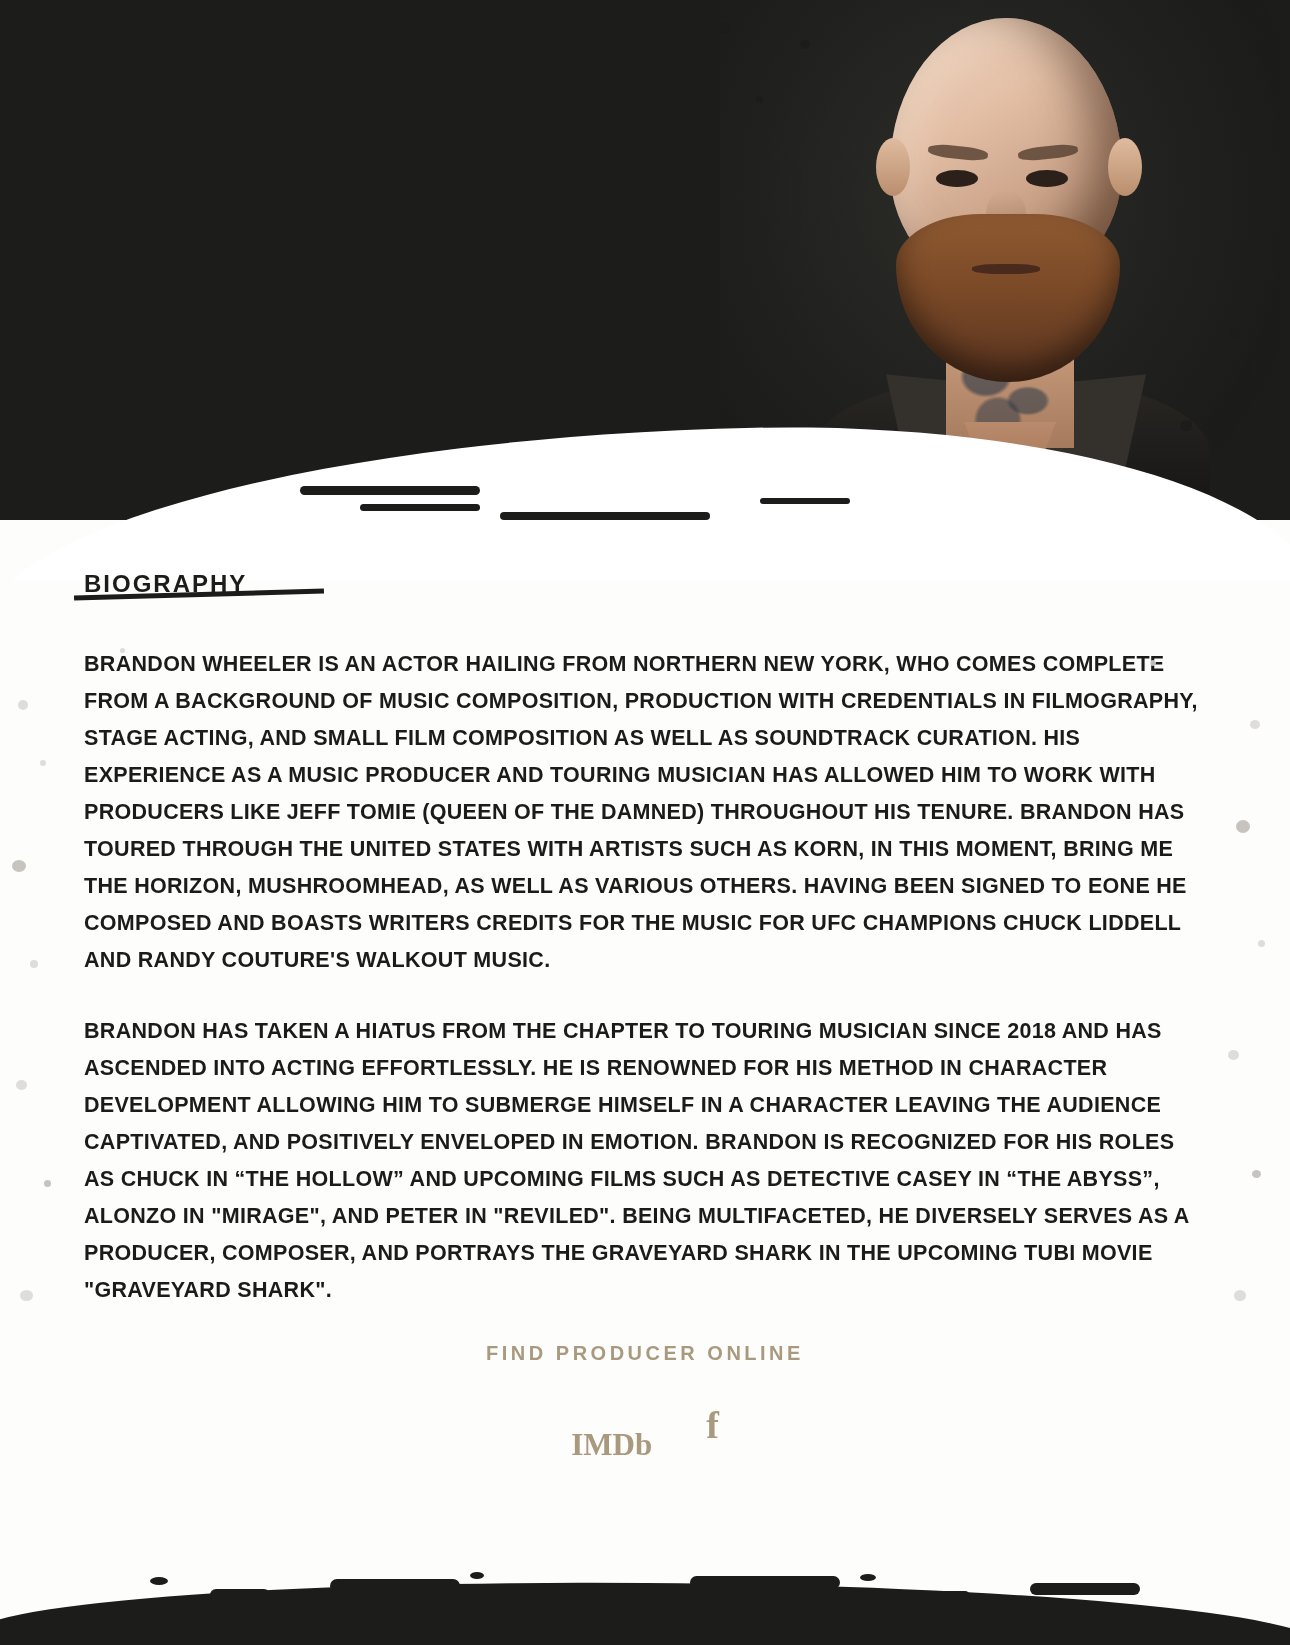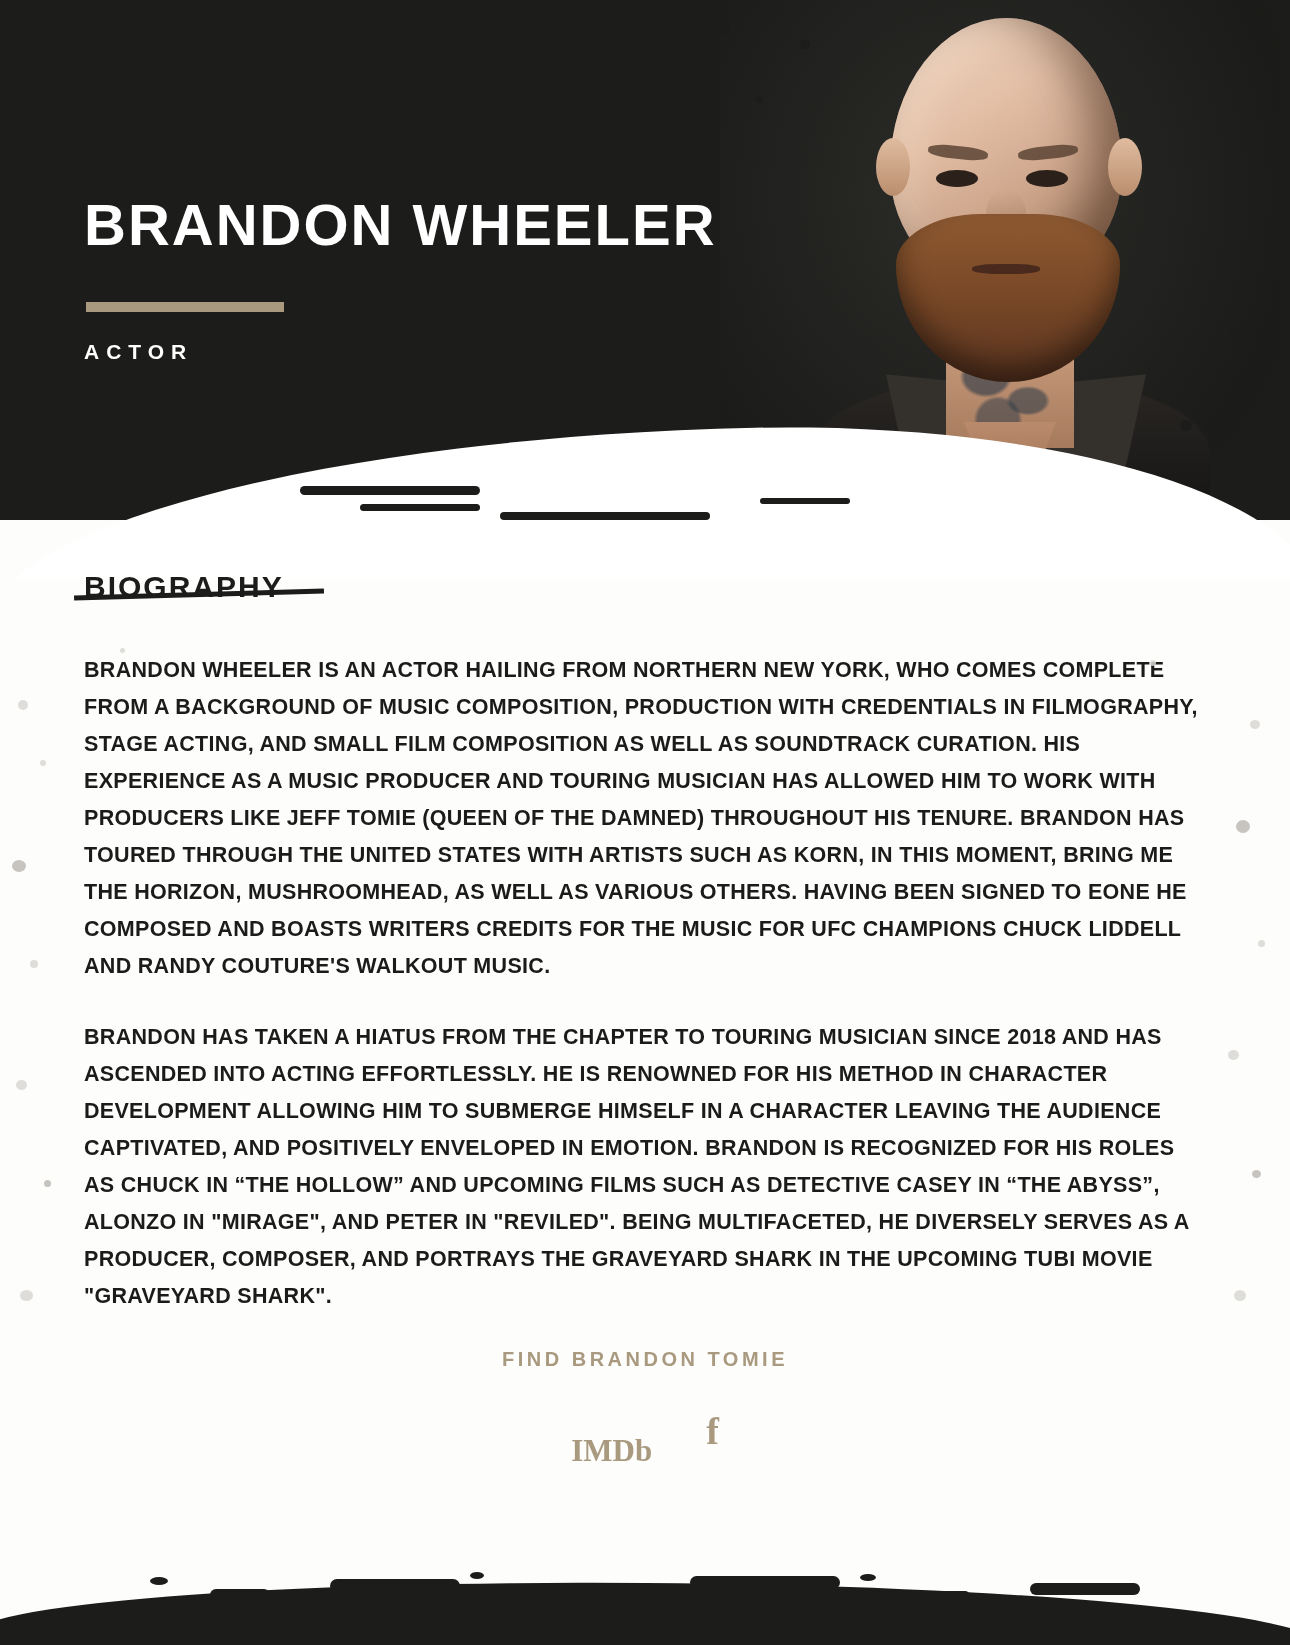--- a/index.html
+++ b/index.html
@@ -221,21 +221,21 @@
     left: 0;
     top: 570px;
     width: 1290px;
   }
   .section-title-wrap {
     position: relative;
     margin-left: 84px;
     width: 260px;
   }
   .section-title {
-    font-size: 30px;
+    font-size: 24px;
     font-weight: 800;
     letter-spacing: 2px;
     color: #1c1c1a;
     margin: 0;
     display: inline-block;
     text-align: center;
   }
   .title-strike {
     position: absolute;
     left: -10px;
@@ -368,41 +368,36 @@
     </div>
 
     <div class="header-wave"></div>
     <div class="header-wave2"></div>
 
     <div class="splat" style="left:300px; top:486px; width:180px; height:9px; border-radius:6px;"></div>
     <div class="splat" style="left:360px; top:504px; width:120px; height:7px; border-radius:6px;"></div>
     <div class="splat" style="left:500px; top:512px; width:210px; height:8px; border-radius:6px;"></div>
     <div class="splat" style="left:760px; top:498px; width:90px;  height:6px; border-radius:6px;"></div>
 
-    <div class="header-text">
-      <h1 class="name">BRANDON WHEELER</h1>
-      <div class="name-rule"></div>
-      <div class="role">ACTOR</div>
-    </div>
   </div>
 
   <div class="content">
 
     <div class="section-title-wrap">
       <h2 class="section-title">BIOGRAPHY</h2>
       <div class="title-strike"></div>
     </div>
 
     <div class="bio">
       <p>BRANDON WHEELER IS AN ACTOR HAILING FROM NORTHERN NEW YORK, WHO COMES COMPLETE FROM A BACKGROUND OF MUSIC COMPOSITION, PRODUCTION WITH CREDENTIALS IN FILMOGRAPHY, STAGE ACTING, AND SMALL FILM COMPOSITION AS WELL AS SOUNDTRACK CURATION. HIS EXPERIENCE AS A MUSIC PRODUCER AND TOURING MUSICIAN HAS ALLOWED HIM TO WORK WITH PRODUCERS LIKE JEFF TOMIE (QUEEN OF THE DAMNED) THROUGHOUT HIS TENURE. BRANDON HAS TOURED THROUGH THE UNITED STATES WITH ARTISTS SUCH AS KORN, IN THIS MOMENT, BRING ME THE HORIZON, MUSHROOMHEAD, AS WELL AS VARIOUS OTHERS. HAVING BEEN SIGNED TO EONE HE COMPOSED AND BOASTS WRITERS CREDITS FOR THE MUSIC FOR UFC CHAMPIONS CHUCK LIDDELL AND RANDY COUTURE'S WALKOUT MUSIC.</p>
       <p>BRANDON HAS TAKEN A HIATUS FROM THE CHAPTER TO TOURING MUSICIAN SINCE 2018 AND HAS ASCENDED INTO ACTING EFFORTLESSLY. HE IS RENOWNED FOR HIS METHOD IN CHARACTER DEVELOPMENT ALLOWING HIM TO SUBMERGE HIMSELF IN A CHARACTER LEAVING THE AUDIENCE CAPTIVATED, AND POSITIVELY ENVELOPED IN EMOTION. BRANDON IS RECOGNIZED FOR HIS ROLES AS CHUCK IN “THE HOLLOW” AND UPCOMING FILMS SUCH AS DETECTIVE CASEY IN “THE ABYSS”, ALONZO IN "MIRAGE", AND PETER IN "REVILED".  BEING MULTIFACETED, HE DIVERSELY SERVES AS A PRODUCER, COMPOSER, AND PORTRAYS THE GRAVEYARD SHARK IN THE UPCOMING TUBI MOVIE "GRAVEYARD SHARK".</p>
     </div>
 
     <div class="find-wrap">
-      <div class="find-label">FIND BRANDON TOMIE</div>
+      <div class="find-label">FIND PRODUCER ONLINE</div>
       <div class="socials">
         <span class="imdb-badge">IMDb</span>
         <span class="fb-icon">f</span>
       </div>
     </div>
 
   </div>
 
   <div class="speck" style="left:18px;  top:700px;  width:10px; height:10px;"></div>
   <div class="speck" style="left:40px;  top:760px;  width:6px;  height:6px;"></div>

